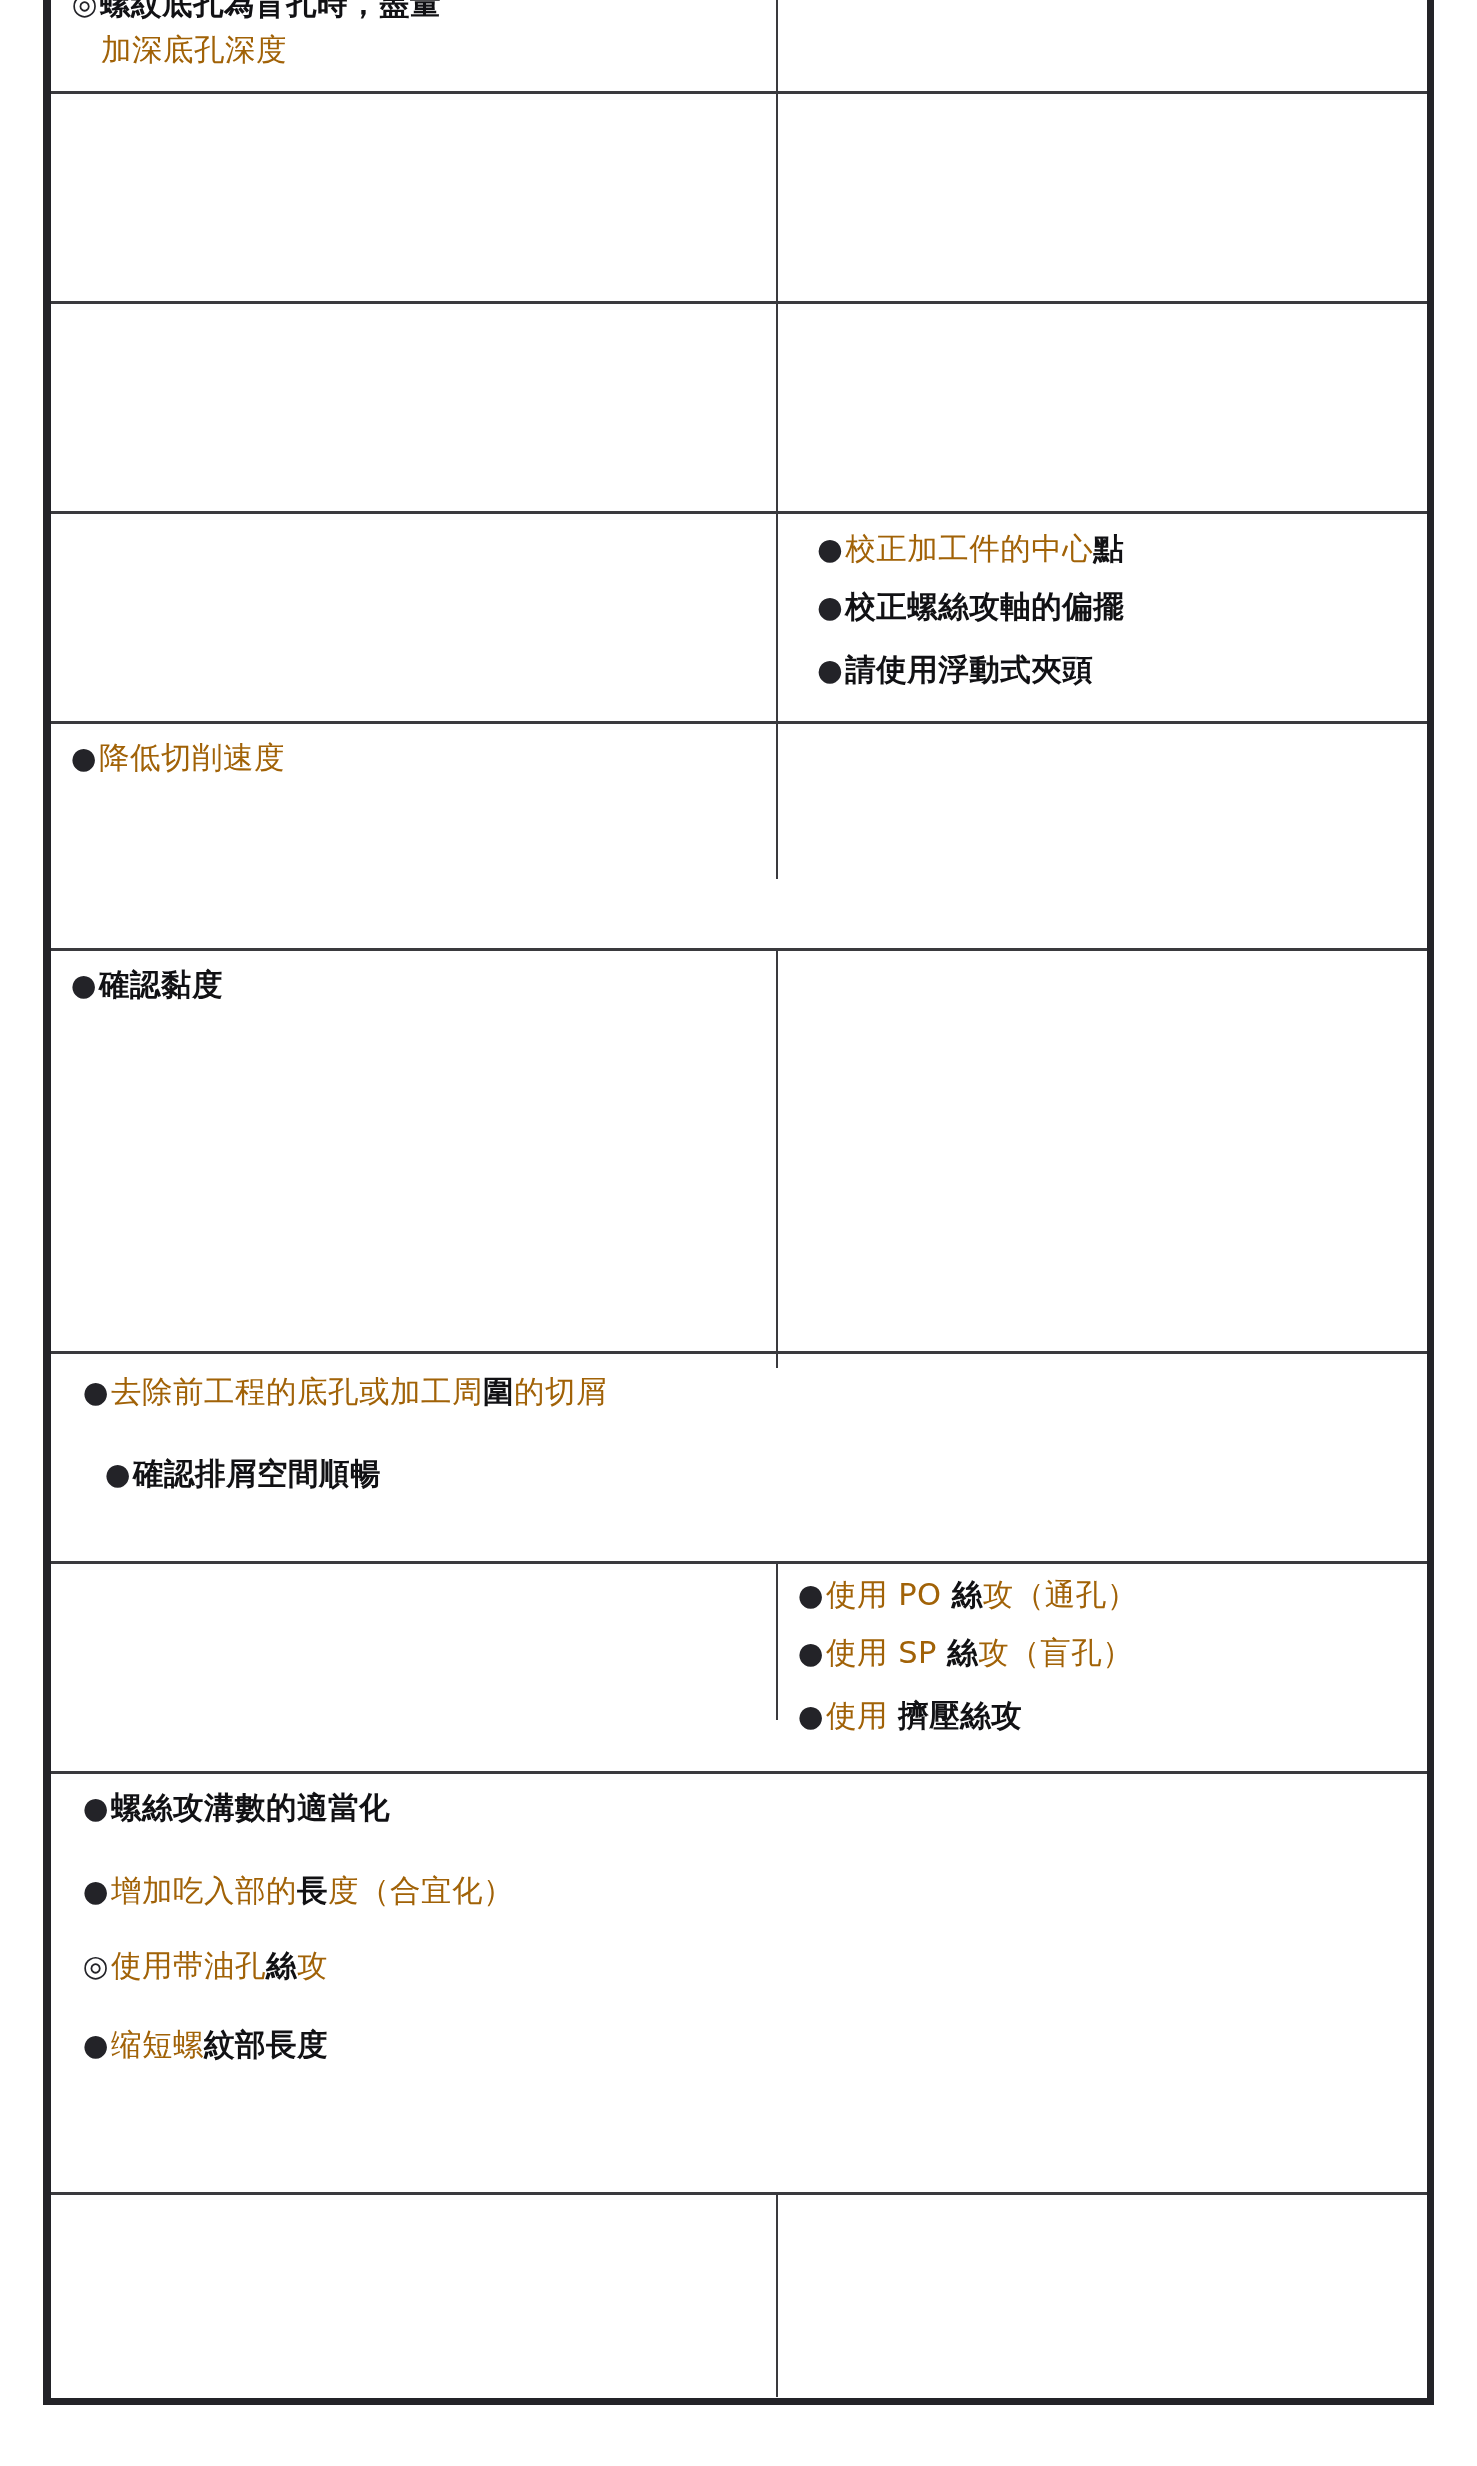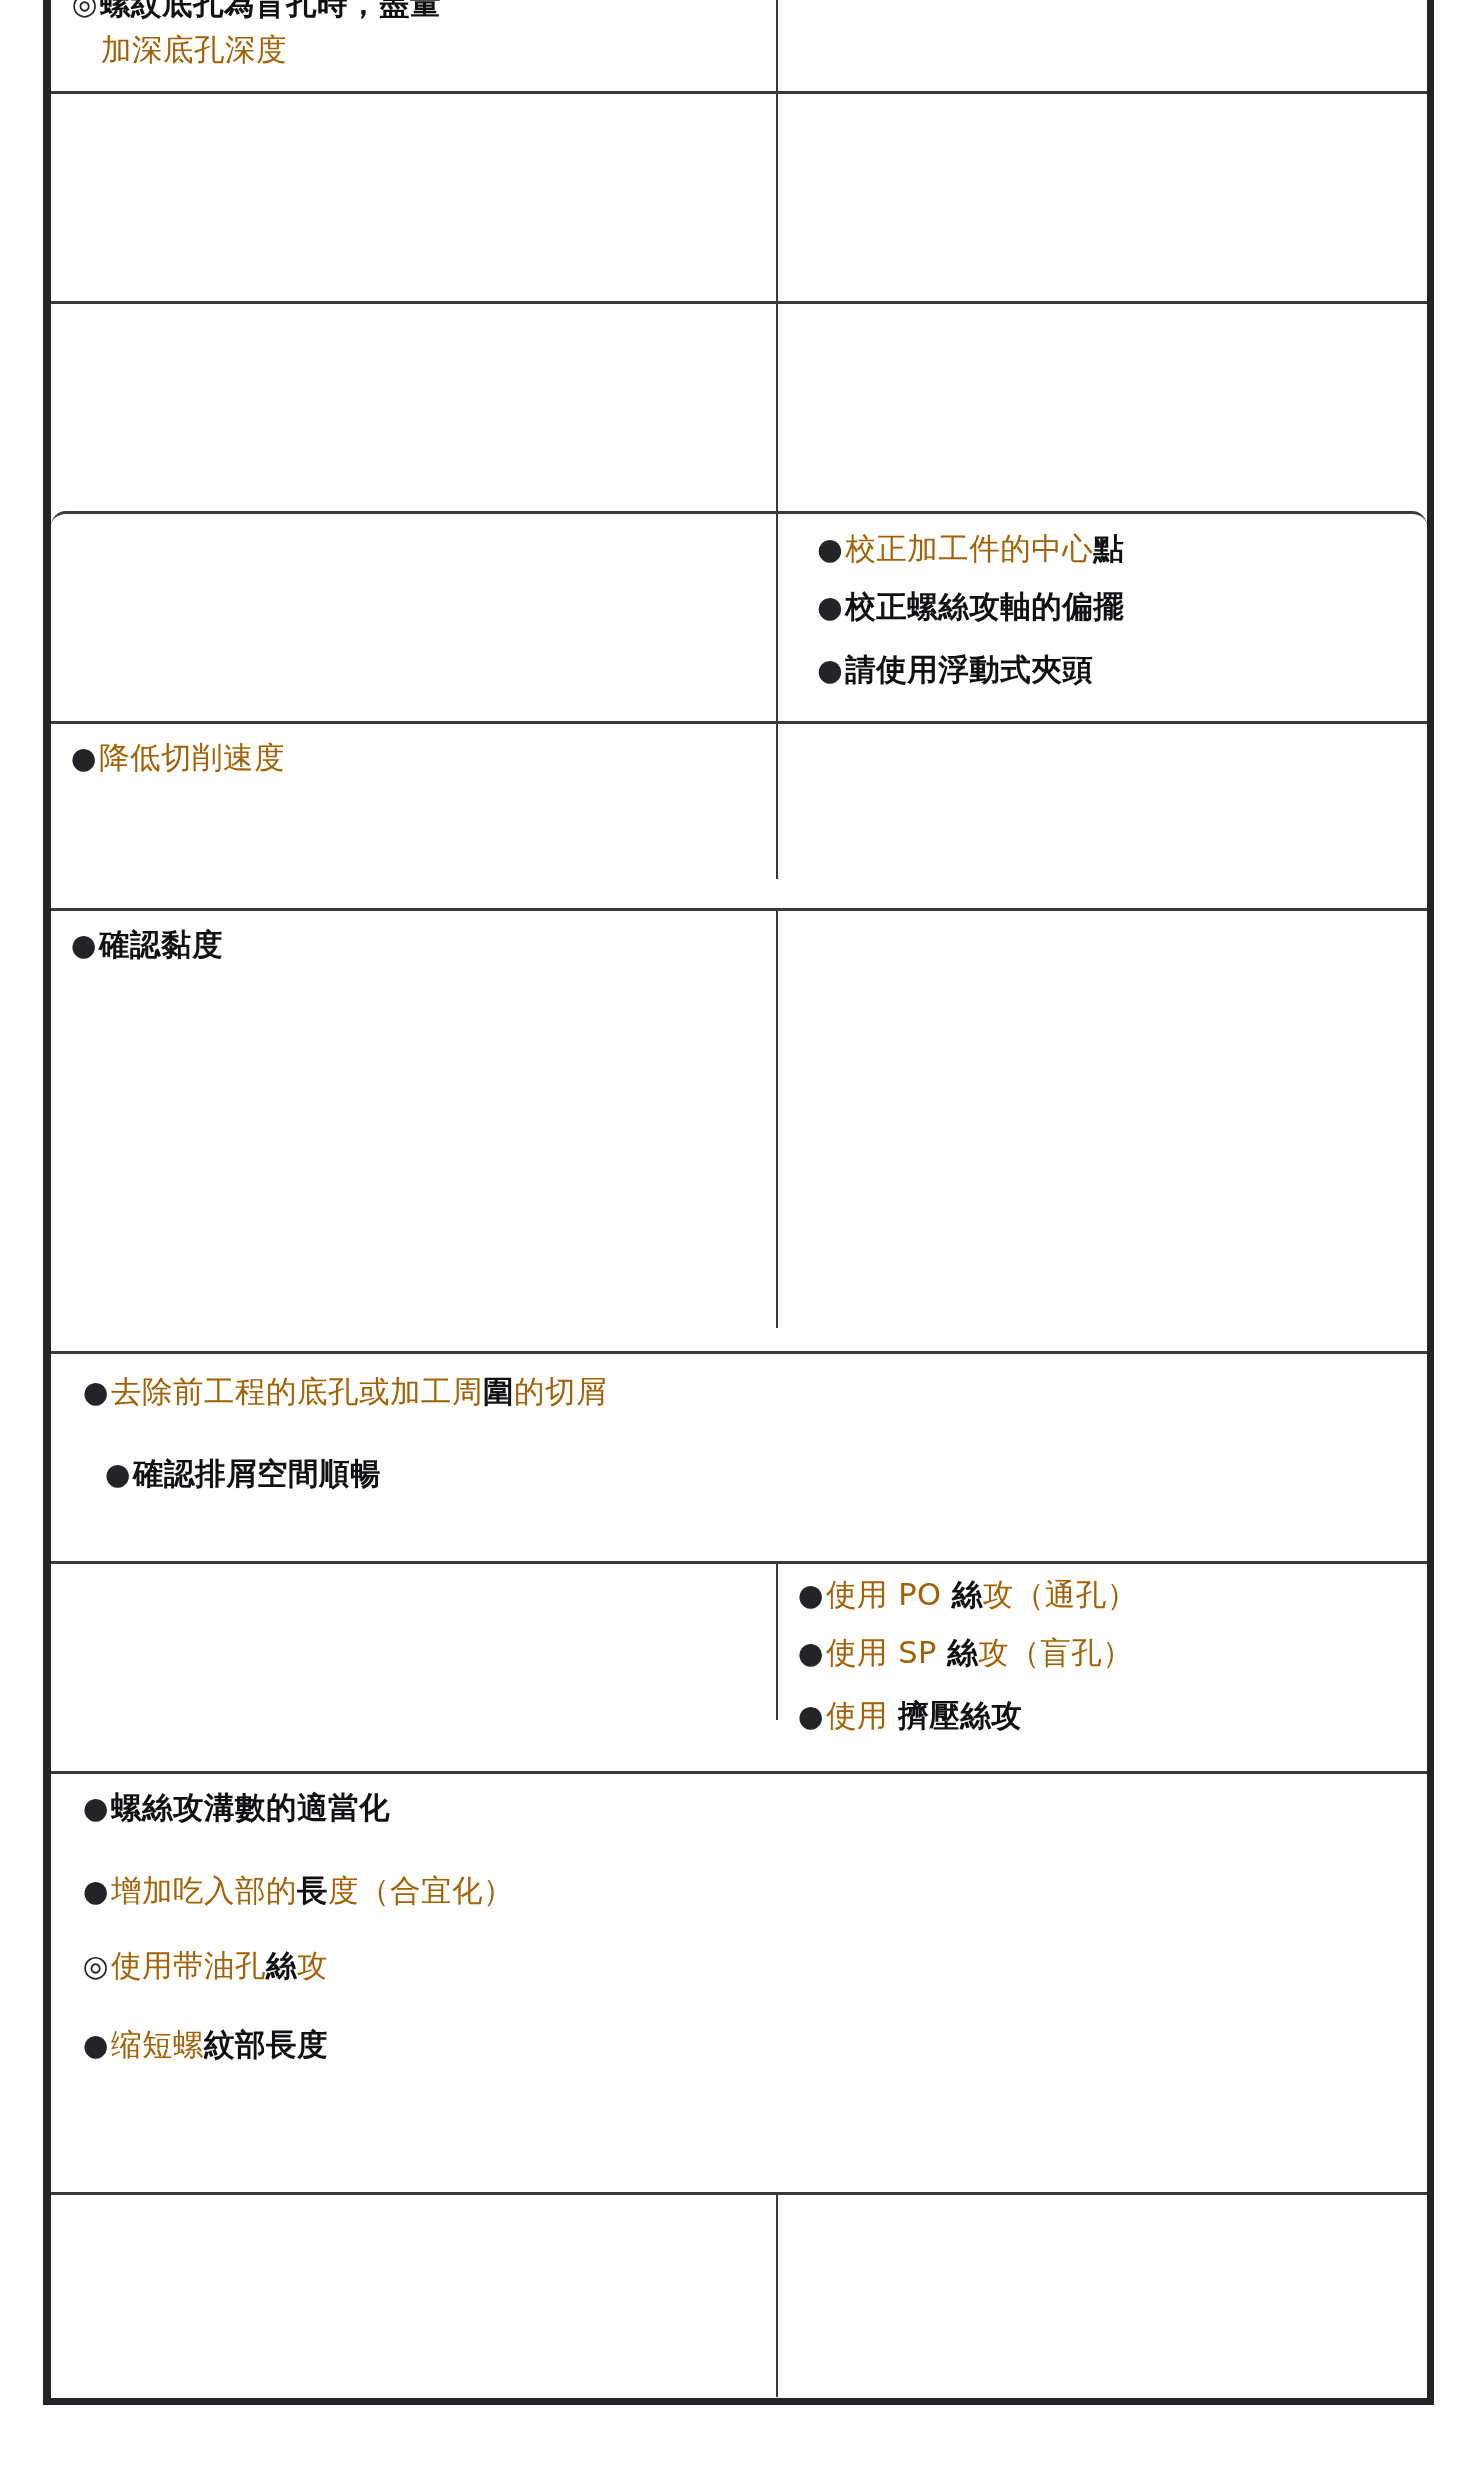--- a/index.html
+++ b/index.html
@@ -80,21 +80,21 @@
   <div class="row" style="top:111px;height:210px;">
     <div class="cell left"></div>
     <div class="cell right"></div>
   </div>
 
   <div class="row" style="top:321px;height:210px;">
     <div class="cell left"></div>
     <div class="cell right"></div>
   </div>
 
-  <div class="row" style="top:531px;height:210px;border-radius:15px;">
+  <div class="row" style="top:531px;height:210px;">
     <div class="cell left"></div>
     <div class="cell right">
       <div class="line" style="left:39px;top:16.7px;">
         <span class="bullet">●</span><span class="r">校正加工件的中心</span><span class="b">點</span>
       </div>
       <div class="line" style="left:39px;top:75px;">
         <span class="bullet">●</span><span class="b">校正螺絲攻軸的偏擺</span>
       </div>
       <div class="line" style="left:39px;top:138px;">
         <span class="bullet">●</span><span class="b">請使用浮動式夾頭</span>
@@ -104,21 +104,21 @@
 
   <div class="row" style="top:741px;height:158px;">
     <div class="cell left">
       <div class="line" style="left:19.7px;top:15.8px;">
         <span class="bullet">●</span><span class="r">降低切削速度</span>
       </div>
     </div>
     <div class="cell right"></div>
   </div>
 
-  <div class="row" style="top:928px;height:420px;">
+  <div class="row" style="top:968px;height:420px;">
     <div class="cell left">
       <div class="line" style="left:19.7px;top:15.8px;">
         <span class="bullet">●</span><span class="b">確認黏度</span>
       </div>
     </div>
     <div class="cell right"></div>
   </div>
 
   <div class="row" style="top:1371px;height:210px;">
     <div class="cell full">

